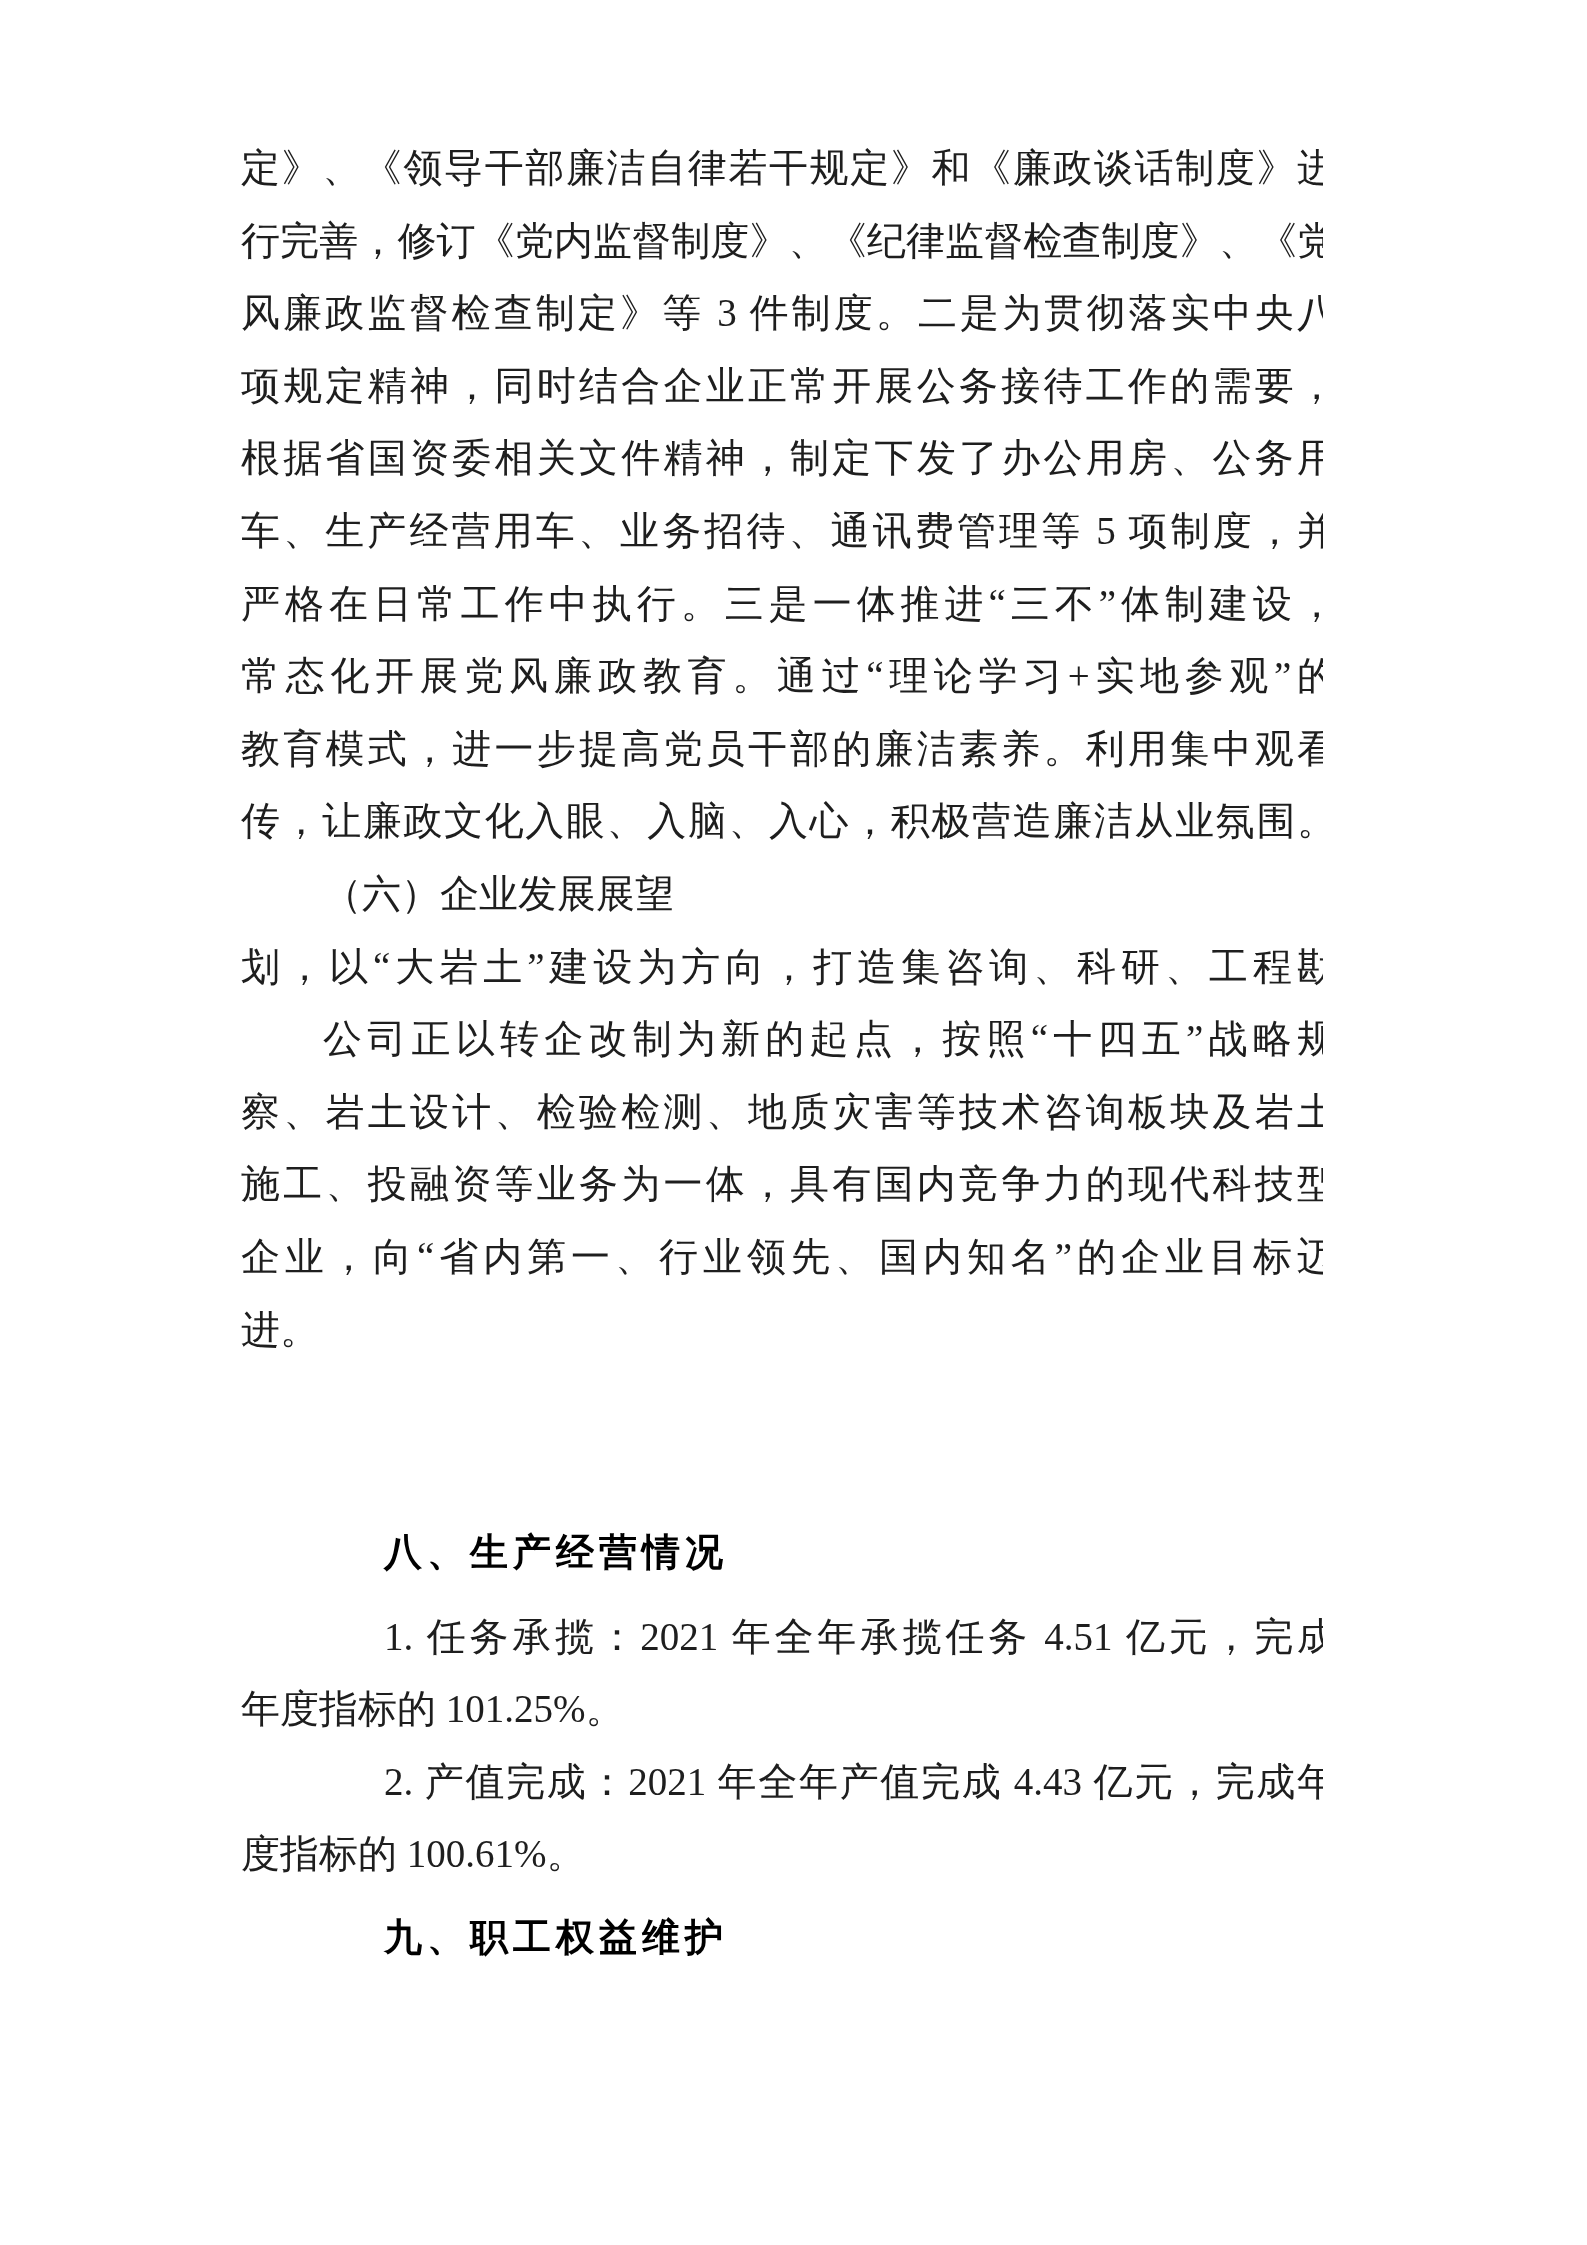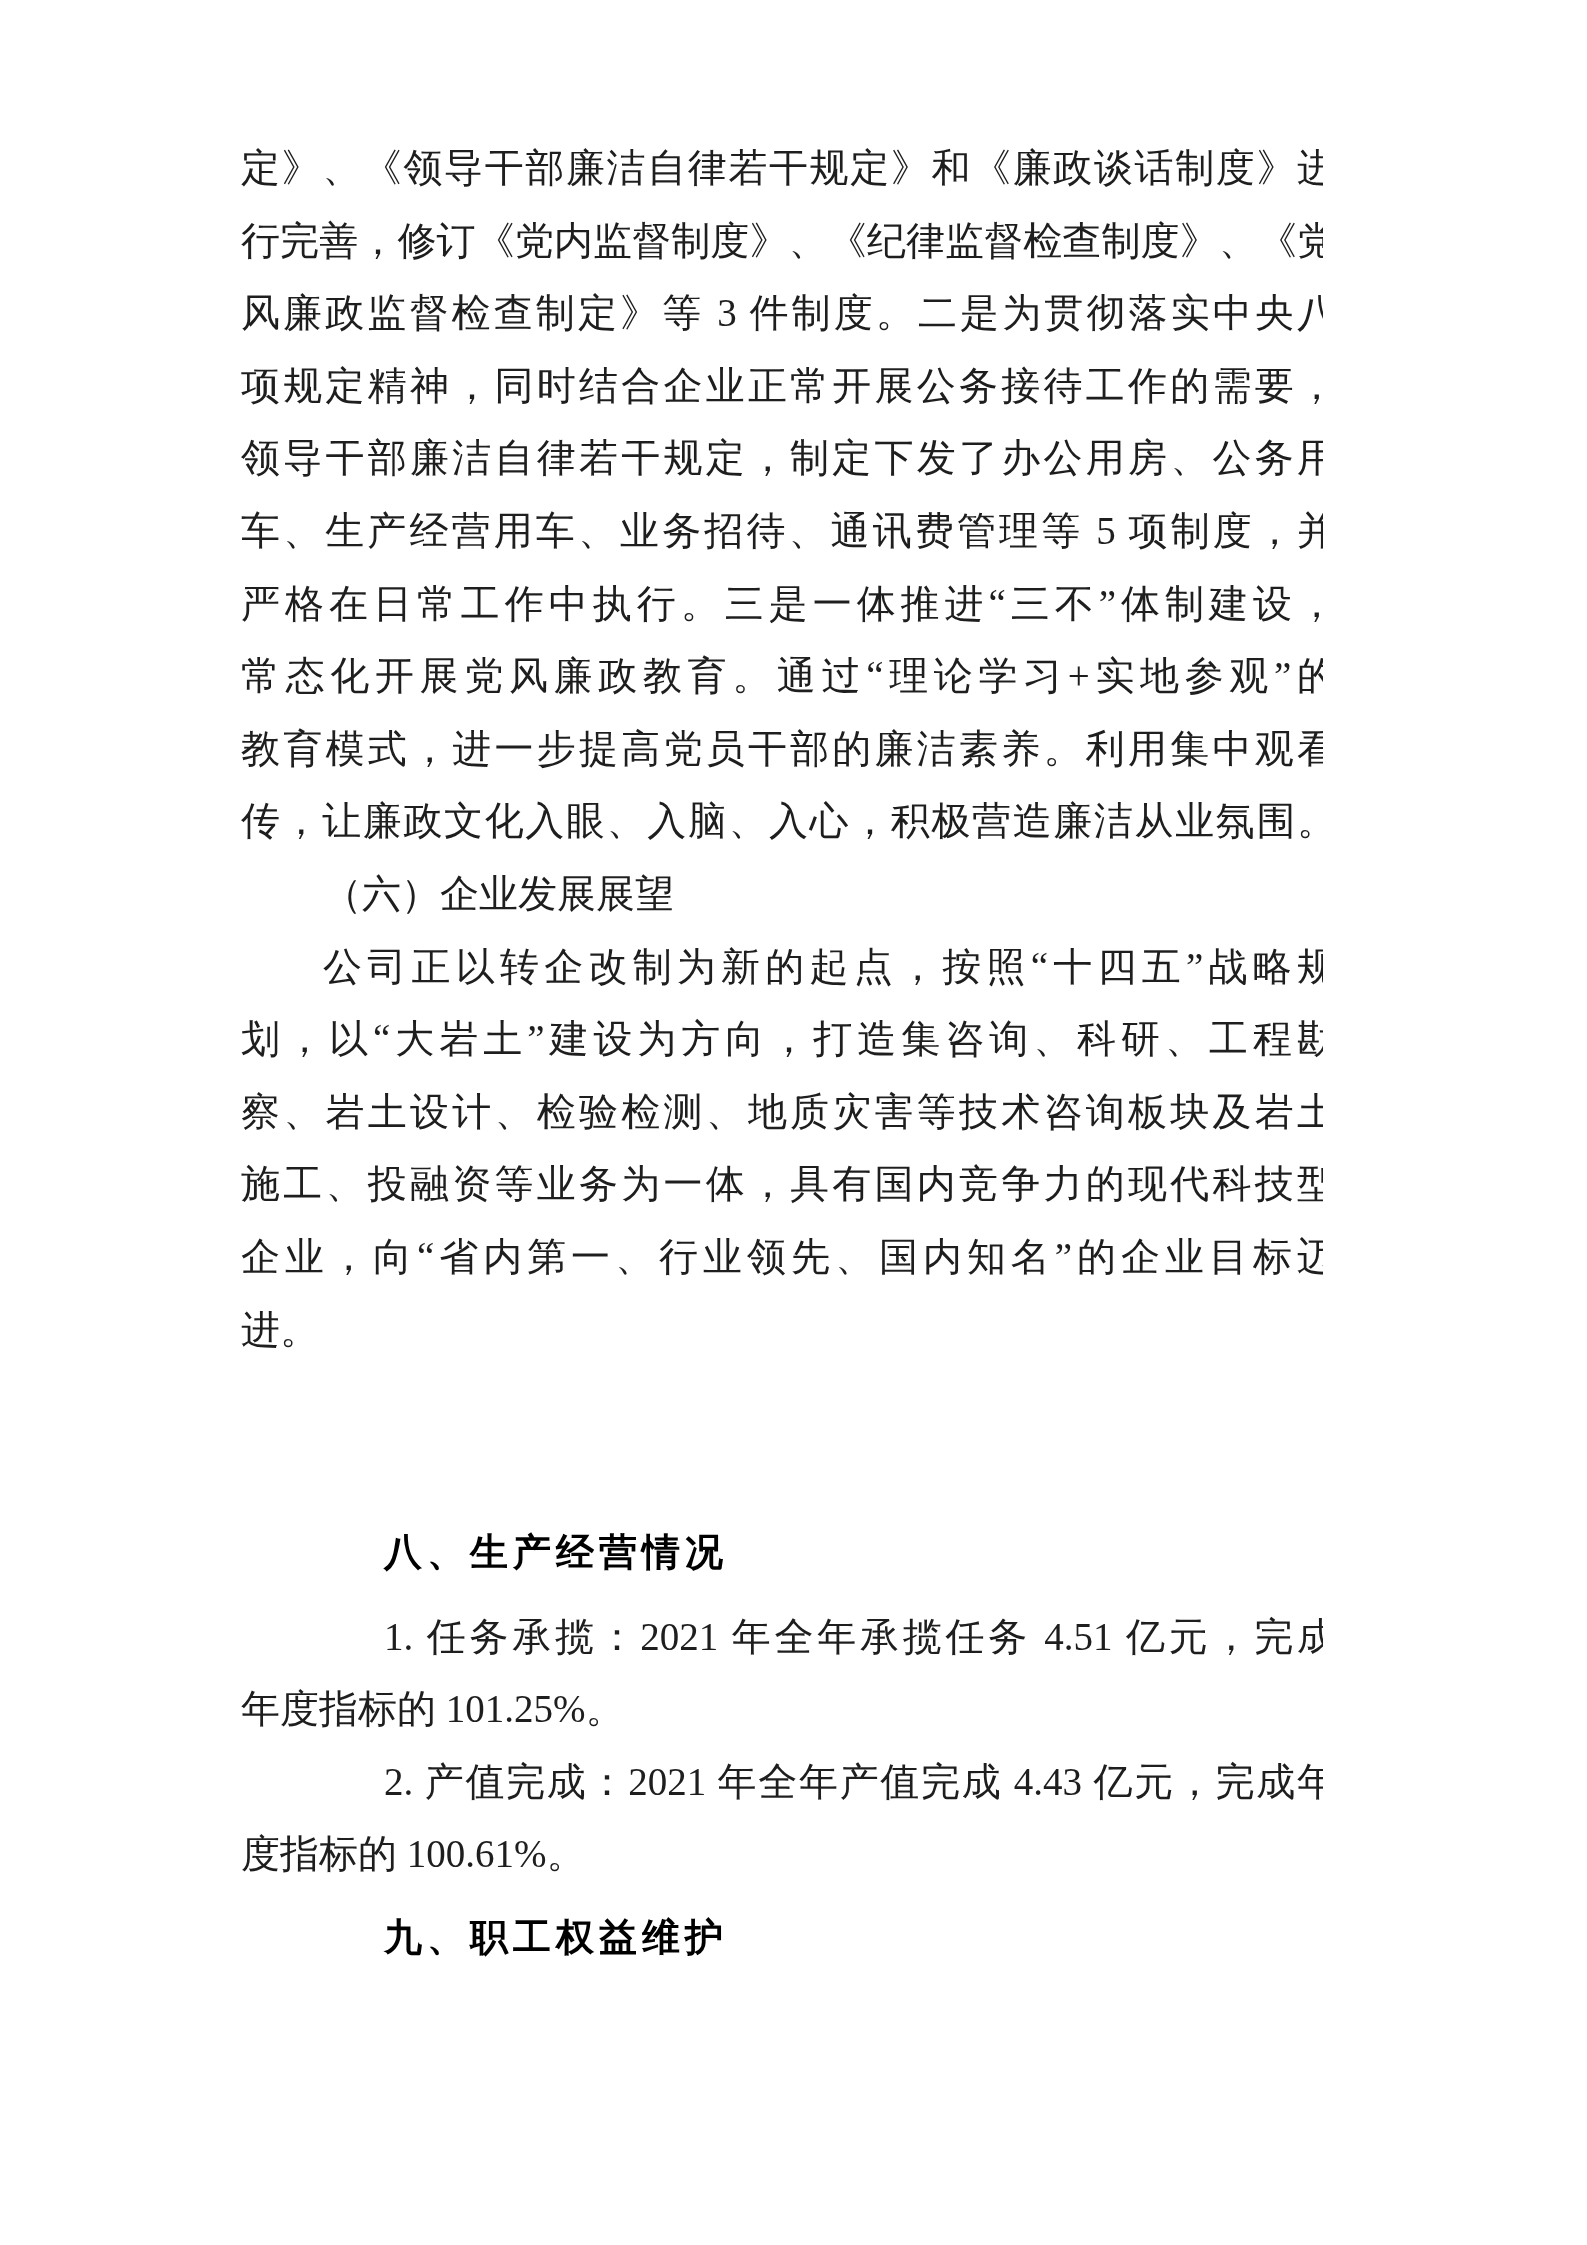--- a/index.html
+++ b/index.html
@@ -71,29 +71,29 @@
 </style>
 </head>
 <body>
 
 <div class="page">
   <div class="textblock">
     <div class="line just">定》、《领导干部廉洁自律若干规定》和《廉政谈话制度》进</div>
     <div class="line just">行完善，修订《党内监督制度》、《纪律监督检查制度》、《党</div>
     <div class="line just">风廉政监督检查制定》等 3 件制度。二是为贯彻落实中央八</div>
     <div class="line just">项规定精神，同时结合企业正常开展公务接待工作的需要，</div>
-    <div class="line just">领导干部廉洁自律若干规定，制定下发了办公用房、公务用</div>
+    <div class="line just">根据省国资委相关文件精神，制定下发了办公用房、公务用</div>
     <div class="line just">车、生产经营用车、业务招待、通讯费管理等 5 项制度，并</div>
     <div class="line just">严格在日常工作中执行。三是一体推进“三不”体制建设，</div>
     <div class="line just">常态化开展党风廉政教育。通过“理论学习+实地参观”的</div>
     <div class="line just">教育模式，进一步提高党员干部的廉洁素养。利用集中观看</div>
     <div class="line just">传，让廉政文化入眼、入脑、入心，积极营造廉洁从业氛围。</div>
     <div class="line ind2">（六）企业发展展望</div>
+    <div class="line just">划，以“大岩土”建设为方向，打造集咨询、科研、工程勘</div>
     <div class="line just ind2">公司正以转企改制为新的起点，按照“十四五”战略规</div>
-    <div class="line just">划，以“大岩土”建设为方向，打造集咨询、科研、工程勘</div>
     <div class="line just">察、岩土设计、检验检测、地质灾害等技术咨询板块及岩土</div>
     <div class="line just">施工、投融资等业务为一体，具有国内竞争力的现代科技型</div>
     <div class="line just">企业，向“省内第一、行业领先、国内知名”的企业目标迈</div>
     <div class="line">进。</div>
 
     <div class="heading heading-8">八、生产经营情况</div>
 
     <div class="line just indnum">1. 任务承揽：2021 年全年承揽任务 4.51 亿元，完成</div>
     <div class="line">年度指标的 101.25%。</div>
     <div class="line just indnum">2. 产值完成：2021 年全年产值完成 4.43 亿元，完成年</div>

